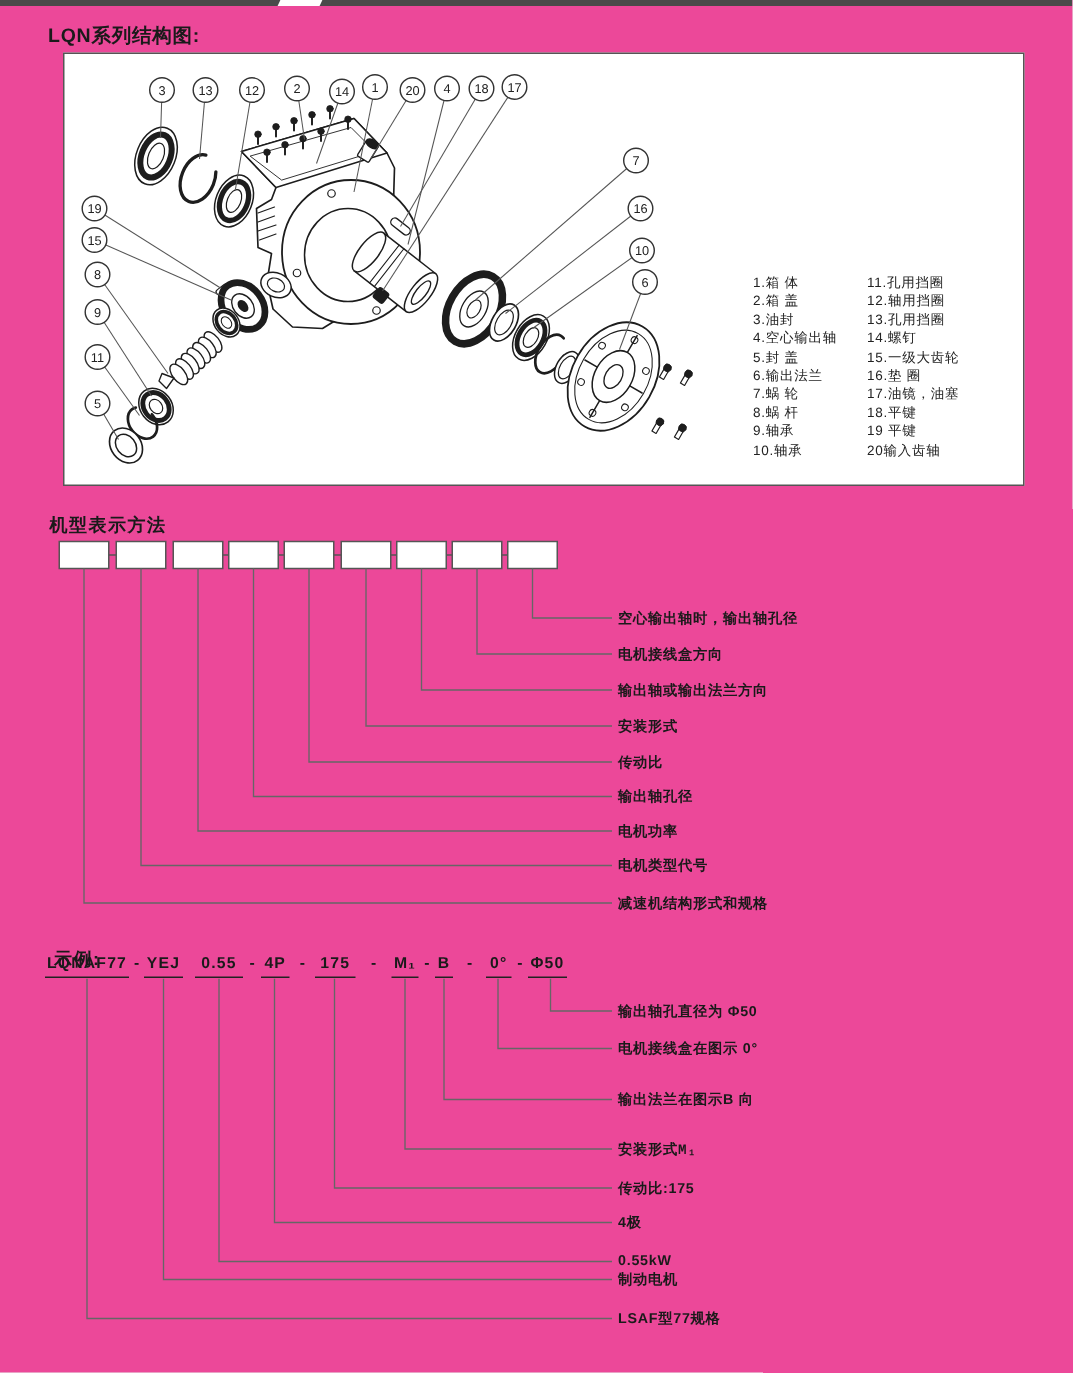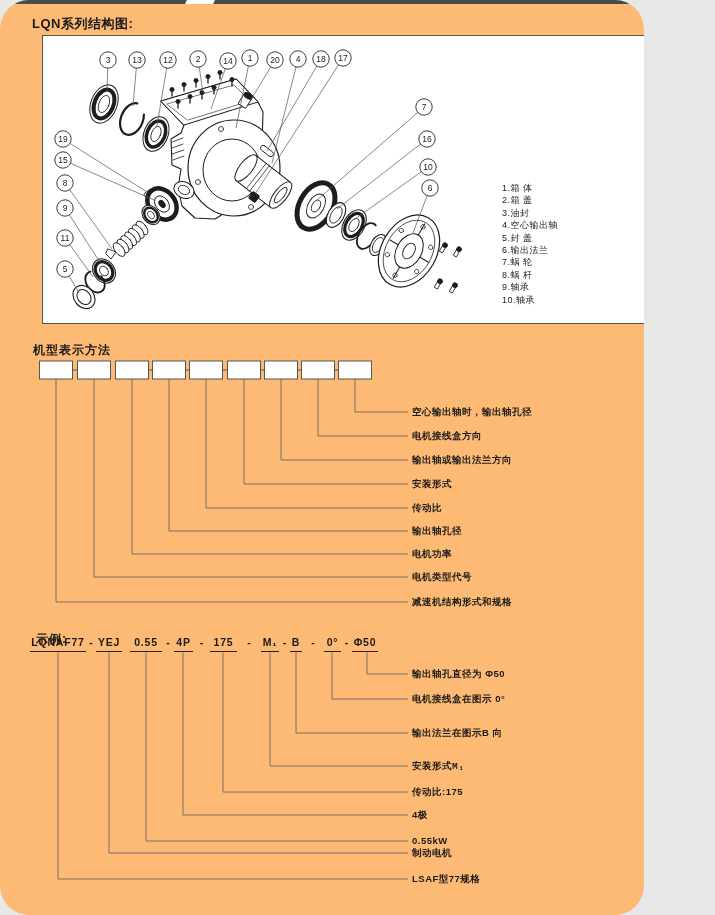--- a/index.html
+++ b/index.html
@@ -1,17 +1,17 @@
 <!DOCTYPE html>
 <html><head>
 <meta charset="utf-8">
 <style>
   html,body{margin:0;padding:0;background:#e8e8e8;}
-  #page{position:relative;width:644px;height:915px;background:#fdba74;overflow:hidden;
-        font-family:"Liberation Sans","DejaVu Sans",sans-serif;color:#1a1a1a;border-radius:29px;}
+  #page{position:relative;width:715px;height:915px;background:#ec4899;overflow:hidden;
+        font-family:"Liberation Sans","DejaVu Sans",sans-serif;color:#1a1a1a;}
   .topstrip{position:absolute;left:0;top:0;width:715px;height:4px;background:#4a4a4a;}
   .strip-gap{position:absolute;left:186px;top:0;width:28px;height:4px;background:#fff;transform:skewX(-25deg);}
   .h1{position:absolute;left:32px;top:15px;font-size:13px;font-weight:bold;letter-spacing:0.5px;}
   .h2{position:absolute;font-size:12px;font-weight:bold;letter-spacing:1px;}
   #notation-title{left:33px;top:342px;}
   #example-title{left:36px;top:616px;margin-top:15px;}
   .panel{position:absolute;left:42px;top:35px;width:639px;height:287px;border:1px solid #555;background:#fff;}
   #art{position:absolute;left:0;top:0;width:715px;height:915px;pointer-events:none;}
   .legend{position:absolute;font-size:9px;line-height:12.4px;letter-spacing:0.5px;color:#222;white-space:nowrap;}
   #legend-col1{left:502px;top:182px;}
@@ -350,20 +350,32 @@
       <div>1.箱 体</div>
       <div>2.箱 盖</div>
       <div>3.油封</div>
       <div>4.空心输出轴</div>
       <div>5.封 盖</div>
       <div>6.输出法兰</div>
       <div>7.蜗 轮</div>
       <div>8.蜗 杆</div>
       <div>9.轴承</div>
       <div>10.轴承</div>
+    </div>
+  <div id="legend-col2" class="legend">
+      <div>11.孔用挡圈</div>
+      <div>12.轴用挡圈</div>
+      <div>13.孔用挡圈</div>
+      <div>14.螺钉</div>
+      <div>15.一级大齿轮</div>
+      <div>16.垫 圈</div>
+      <div>17.油镜，油塞</div>
+      <div>18.平键</div>
+      <div>19 平键</div>
+      <div>20输入齿轴</div>
     </div>
 
   <div class="h2" id="notation-title">机型表示方法</div>
   <div class="h2" id="example-title">示例:</div>
 <div class="lbl" style="left: 412px; top: 596px;">减速机结构形式和规格</div>
     <div class="lbl" style="left: 412px; top: 571px;">电机类型代号</div>
     <div class="lbl" style="left: 412px; top: 548px;">电机功率</div>
     <div class="lbl" style="left: 412px; top: 525px;">输出轴孔径</div>
     <div class="lbl" style="left: 412px; top: 502px;">传动比</div>
     <div class="lbl" style="left: 412px; top: 478px; text-align: center;">安装形式</div>

